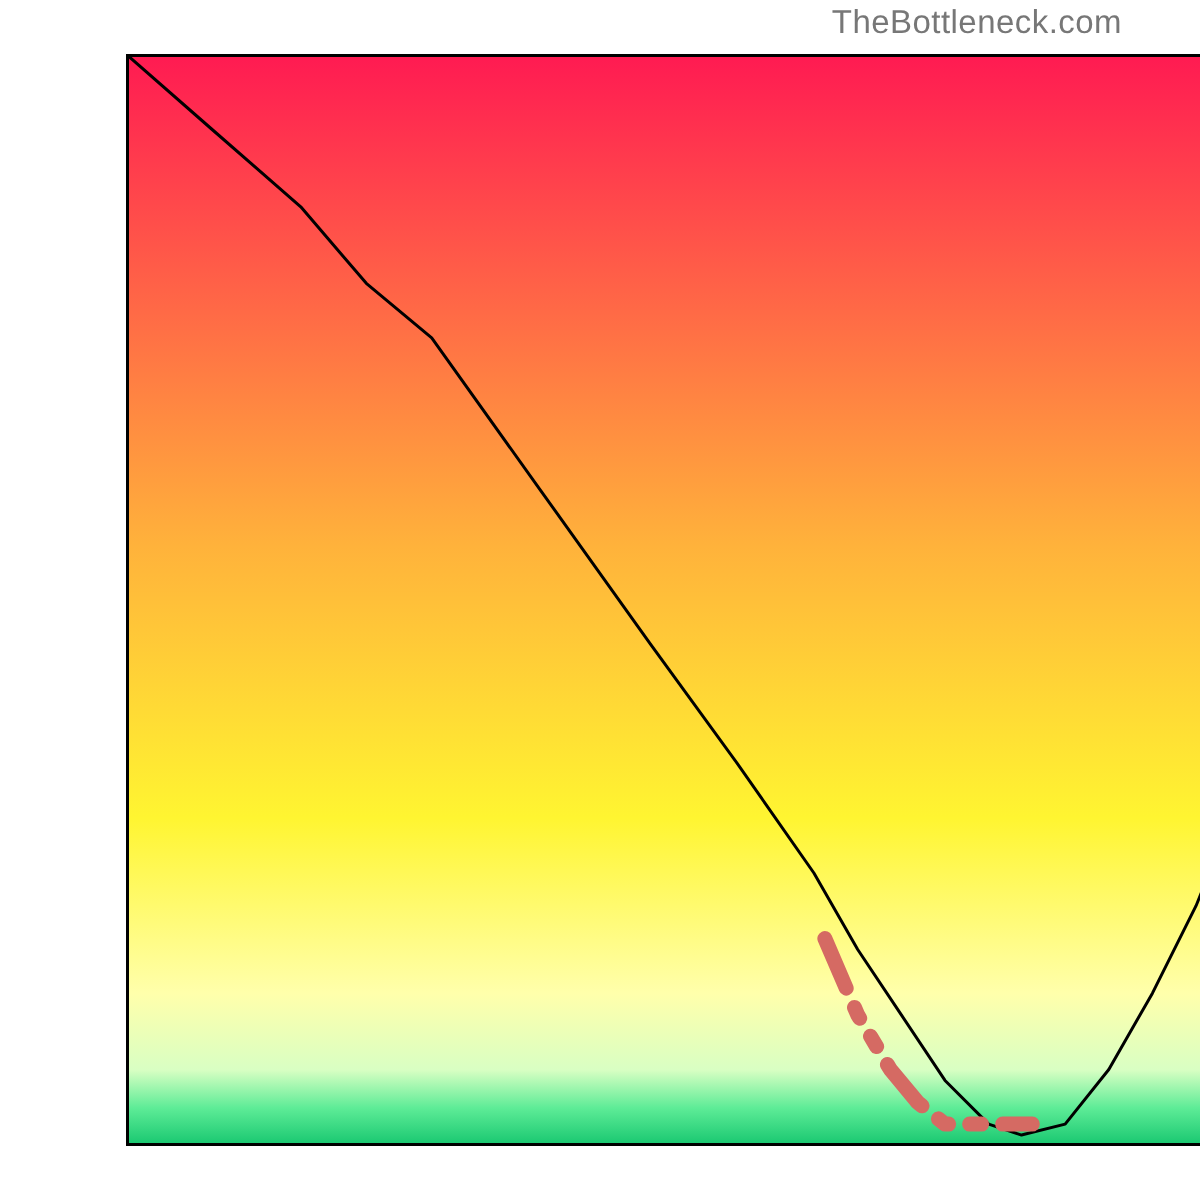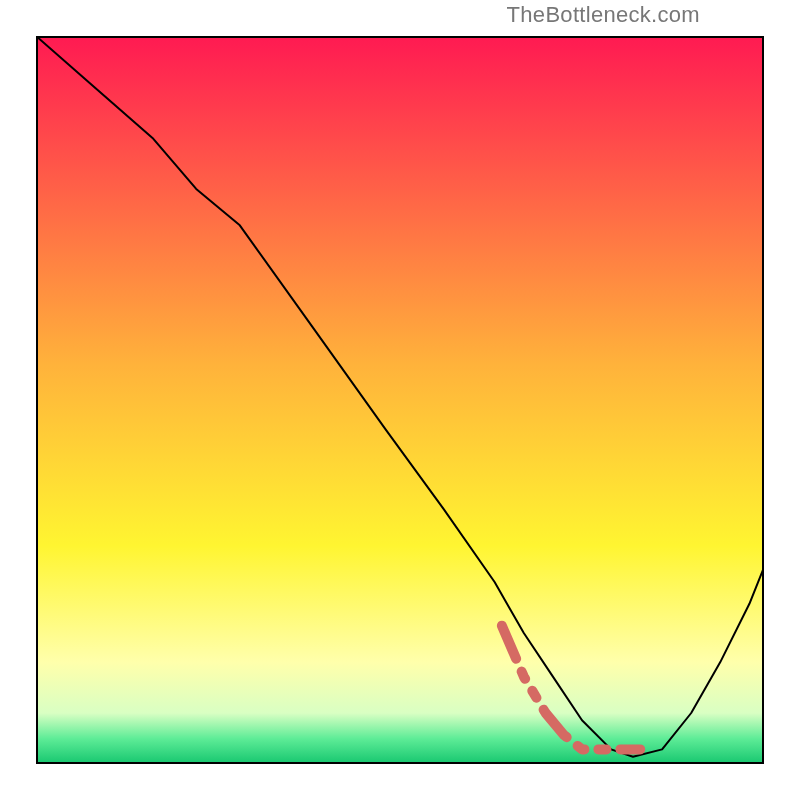--- a/index.html
+++ b/index.html
@@ -8,20 +8,21 @@
     width: 800px;
     height: 800px;
     background: #ffffff;
     font-family: Arial, Helvetica, sans-serif;
     overflow: hidden;
   }
   .frame {
     position: relative;
     width: 716px;
     height: 800px;
+    margin-left: 48px;
   }
   .watermark {
     position: absolute;
     top: 2px;
     right: 16px;
     font-size: 22px;
     color: #777;
     font-weight: 500;
     letter-spacing: 0.3px;
     user-select: none;

